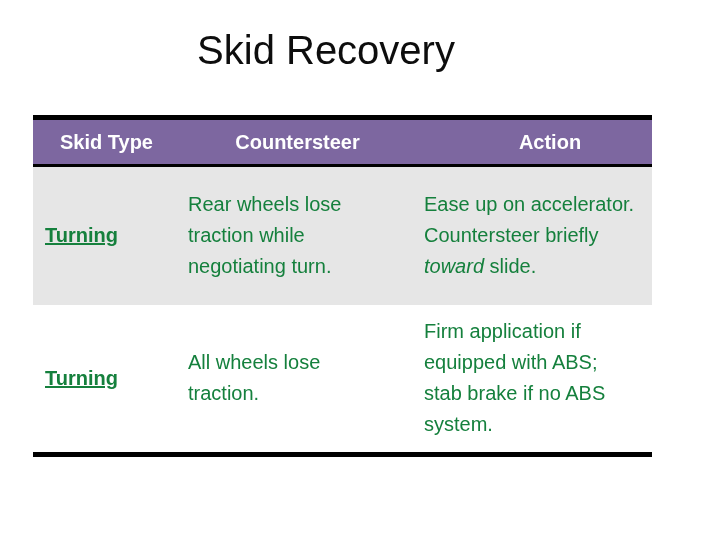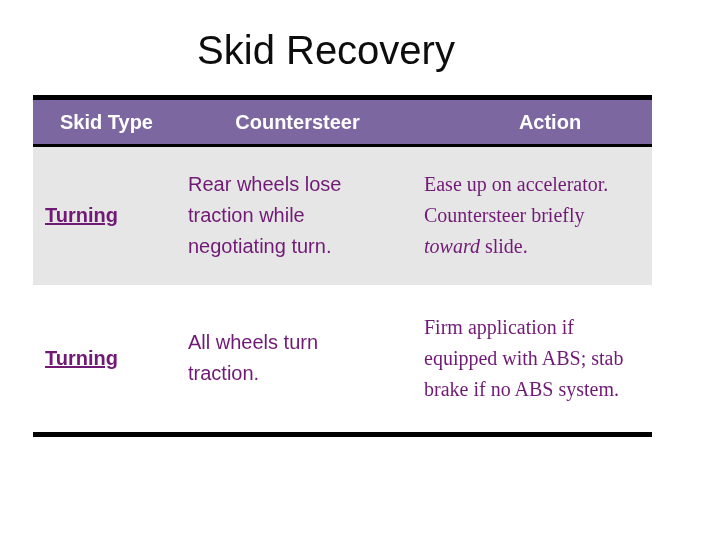--- a/index.html
+++ b/index.html
@@ -21,21 +21,21 @@
     font-size: 40px;
     font-weight: 400;
     line-height: 48px;
     color: #0d0d0d;
     letter-spacing: 0px;
   }
   table.skid-table {
     border-collapse: collapse;
     table-layout: fixed;
     width: 652px;
-    margin: 21px 0 0 33px;
+    margin: 41px 0 0 33px;
   }
   table.skid-table col.c1 { width: 147px; }
   table.skid-table col.c2 { width: 235px; }
   table.skid-table col.c3 { width: 270px; }
 
   thead tr {
     background: #7D67A0;
     border-top: 5px solid #000000;
     border-bottom: 3px solid #000000;
     height: 48px;
@@ -55,29 +55,29 @@
   tbody tr.row-1 {
     background: #ffffff;
     height: 150px;
     border-bottom: 5px solid #000000;
   }
   tbody td {
     vertical-align: middle;
     padding: 0;
     font-size: 20px;
     line-height: 31px;
-    color: #701a75;
+    color: #15803d;
   }
   td.cell-type {
     font-weight: 700;
     text-decoration: underline;
   }
   td.cell-type .txt { margin-left: 12px; }
   td.cell-desc .txt { margin-left: 8px; width: 185px; }
-  td.cell-action .txt { margin-left: 9px; width: 215px; font-family: Liberation Serif, serif; }
+  td.cell-action .txt { margin-left: 9px; width: 215px; }
   .txt { display: block; }
   em { font-style: italic; }
 </style>
 </head>
 <body>
 
 <div class="slide">
 
   <h1 class="slide-title">Skid Recovery</h1>
 
@@ -104,21 +104,21 @@
         </td>
         <td class="cell-action">
           <span class="txt"><span>Ease up on accelerator. Countersteer briefly </span><em>toward</em><span> slide.</span></span>
         </td>
       </tr>
       <tr class="row-1">
         <td class="cell-type">
           <span class="txt">Turning</span>
         </td>
         <td class="cell-desc">
-          <span class="txt">All wheels turn traction.</span>
+          <span class="txt">All wheels lose traction.</span>
         </td>
         <td class="cell-action">
           <span class="txt">Firm application if equipped with ABS; stab brake if no ABS system.</span>
         </td>
       </tr>
     </tbody>
   </table>
 
 </div>
 

